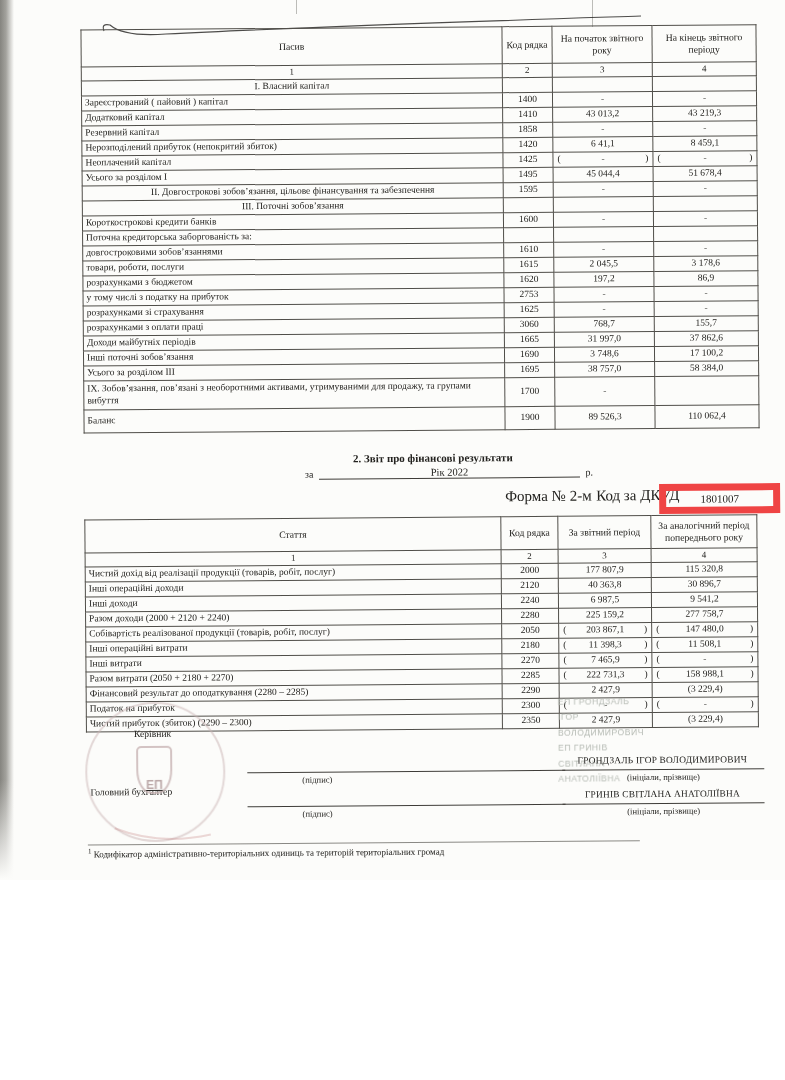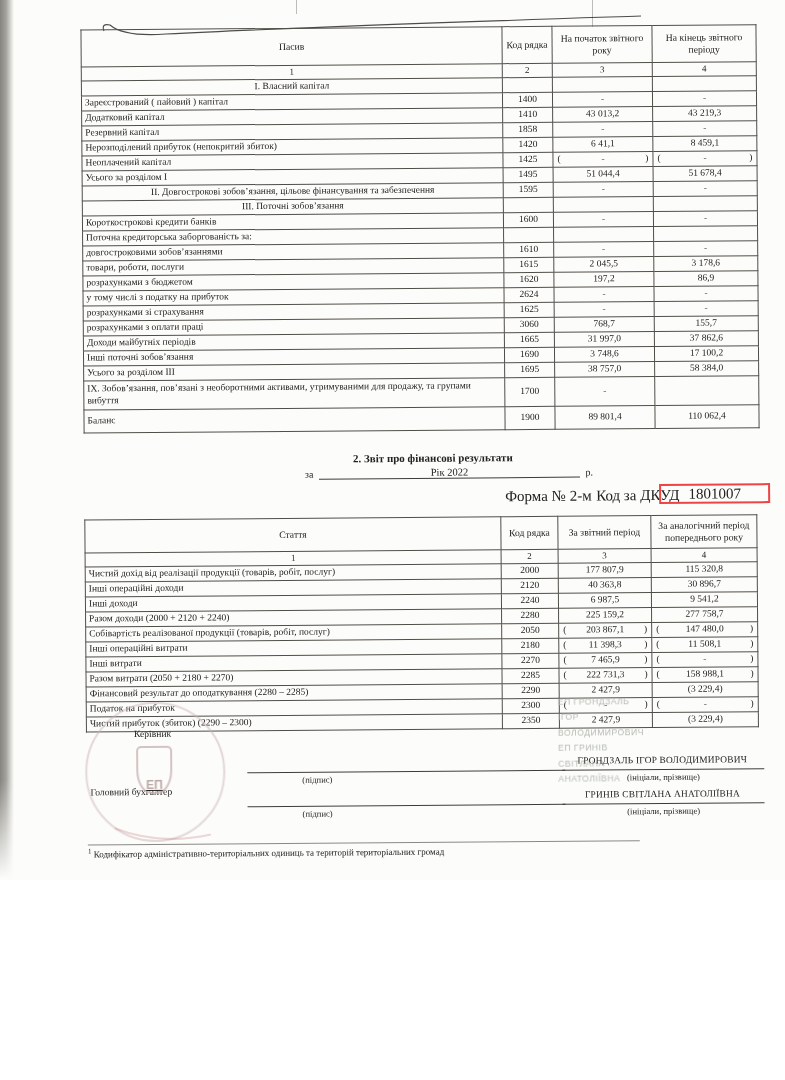--- a/index.html
+++ b/index.html
@@ -29,21 +29,21 @@
   .pwrap span{display:block;}
   
   .is-title{position:absolute;left:80px;top:452px;width:706px;text-align:center;
     font-size:11px;font-weight:bold;}
   .period-line{position:absolute;left:305px;top:467px;width:288px;display:flex;
     align-items:flex-end;font-size:10px;gap:6px;}
   .period-line .uline{flex:1;border-bottom:1px solid #3e3c38;text-align:center;
     font-size:10.5px;padding-bottom:0px;}
   .form-line-label{position:absolute;top:489px;font-size:15px;}
   .dkud-box{position:absolute;left:659px;top:486px;width:107px;height:16px;
-    border:2px solid #ef4444;text-align:center;font-size:15px;line-height:16px;}
+    border:7px solid #ef4444;text-align:center;font-size:11px;line-height:16px;}
   
   .sig-role{position:absolute;left:88px;font-size:9.6px;}
   .sig-line{position:absolute;border-bottom:1px solid #3e3c38;height:0;}
   .sig-cap{position:absolute;font-size:8.6px;text-align:center;}
   .sig-name{position:absolute;font-size:9.4px;text-align:center;letter-spacing:0.2px;}
   
   .watermark{position:absolute;left:556px;top:696px;font-family:"Liberation Sans","DejaVu Sans",sans-serif;
     font-size:8.6px;line-height:15.4px;color:#b5bab3;letter-spacing:0.5px;filter:blur(0.3px);}
   
   .stamp-circle{position:absolute;left:83px;top:700px;width:136px;height:136px;border-radius:50%;
@@ -140,21 +140,21 @@
               <div class="pwrap">
                 <span>(</span>
                 <span>-</span>
                 <span>)</span>
               </div>
             </td>
           </tr>
           <tr class="row">
             <td class="lbl">Усього за розділом І</td>
             <td class="num">1495</td>
-            <td class="num">51 044,4</td>
+            <td class="num">45 044,4</td>
             <td class="num">51 678,4</td>
           </tr>
           <tr class="row">
             <td class="lbl c b">ІІ. Довгострокові зобов’язання, цільове фінансування та забезпечення</td>
             <td class="num b">1595</td>
             <td class="num">-</td>
             <td class="num">-</td>
           </tr>
           <tr class="row">
             <td class="lbl c b">ІІІ. Поточні зобов’язання</td>
@@ -187,21 +187,21 @@
             <td class="num">3 178,6</td>
           </tr>
           <tr class="row">
             <td class="lbl">розрахунками з бюджетом</td>
             <td class="num">1620</td>
             <td class="num">197,2</td>
             <td class="num">86,9</td>
           </tr>
           <tr class="row">
             <td class="lbl">у тому числі з податку на прибуток</td>
-            <td class="num">2624</td>
+            <td class="num">2753</td>
             <td class="num">-</td>
             <td class="num">-</td>
           </tr>
           <tr class="row">
             <td class="lbl">розрахунками зі страхування</td>
             <td class="num">1625</td>
             <td class="num">-</td>
             <td class="num">-</td>
           </tr>
           <tr class="row">
@@ -230,21 +230,21 @@
           </tr>
           <tr class="row tall">
             <td class="lbl b">ІХ. Зобов’язання, пов’язані з необоротними активами, утримуваними для продажу, та групами вибуття</td>
             <td class="num b">1700</td>
             <td class="num">-</td>
             <td class="num"></td>
           </tr>
           <tr class="row tall2">
             <td class="lbl b">Баланс</td>
             <td class="num b">1900</td>
-            <td class="num">89 801,4</td>
+            <td class="num">89 526,3</td>
             <td class="num">110 062,4</td>
           </tr>
         </tbody>
     </table>
 
     <div class="is-title">2. Звіт про фінансові результати</div>
     <div class="period-line">
       <span>за</span>
       <span class="uline"><span class="b">Рік 2022</span></span>
       <span>р.</span>

